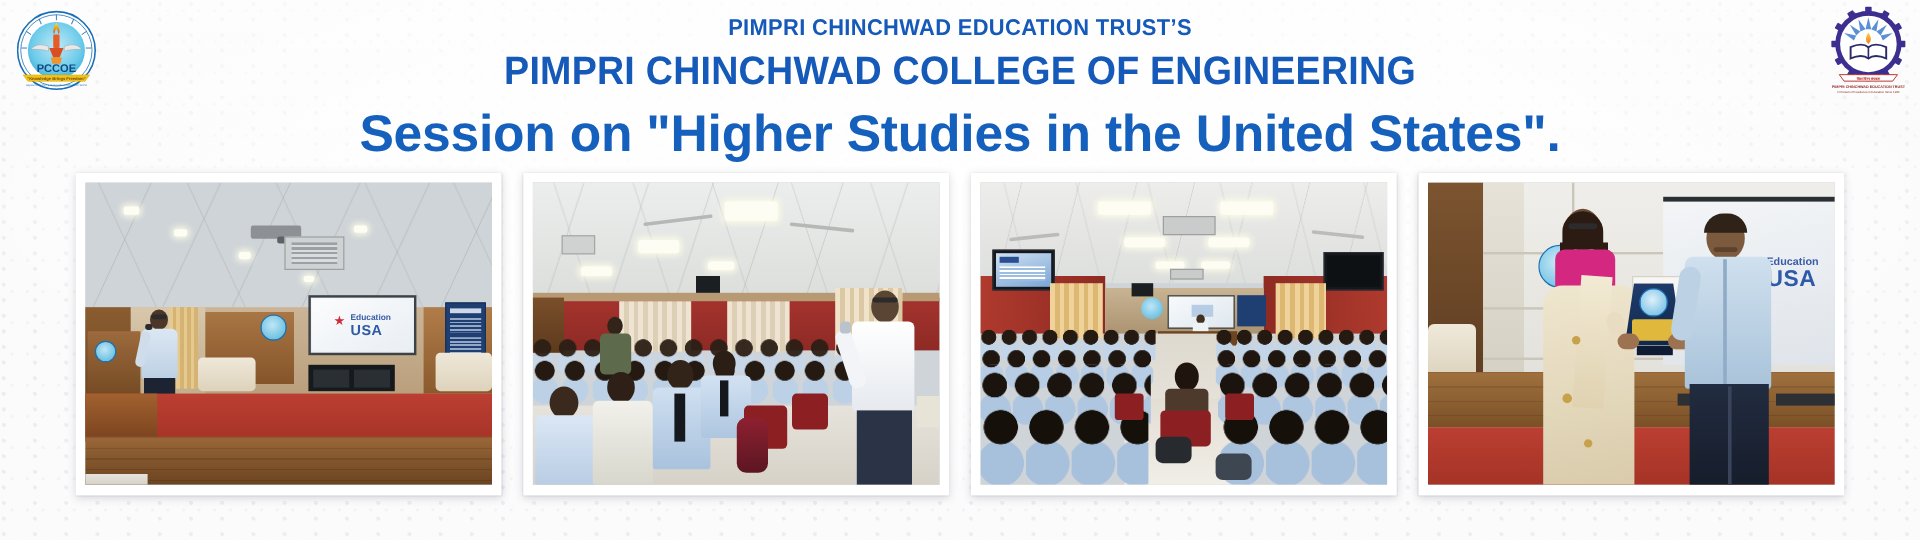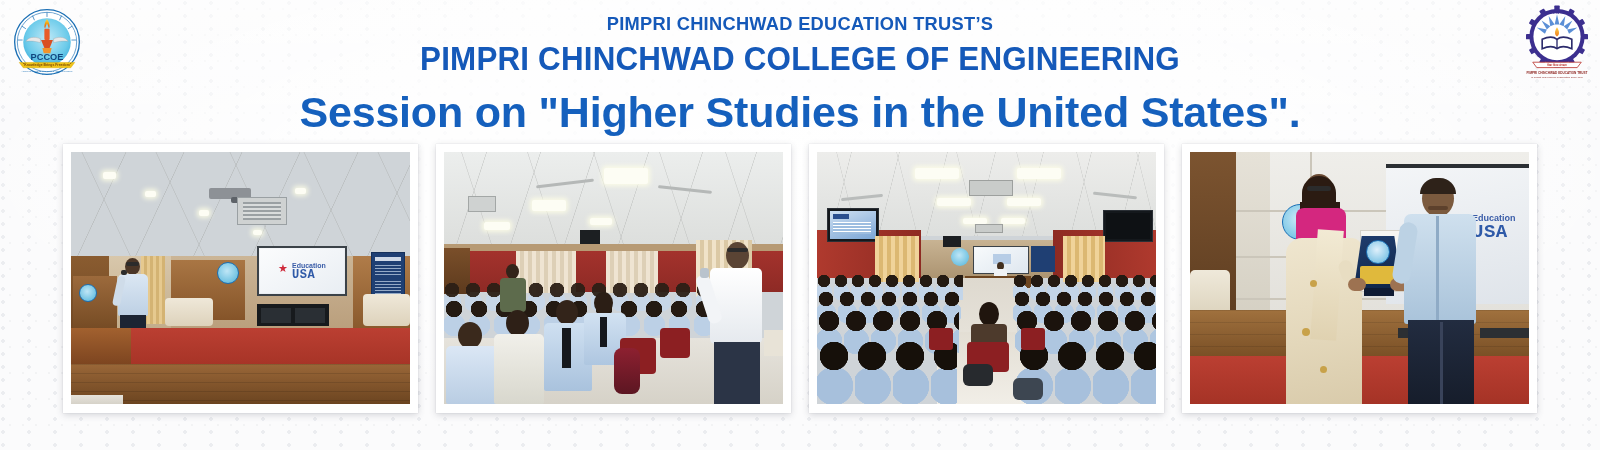--- a/index.html
+++ b/index.html
@@ -83,21 +83,21 @@
 
   
   .sari{ background:linear-gradient(170deg,#efe6cf 0%,#e3d7ba 60%,#d9cbab 100%); }
   .blousep{ background:#d4277f; }
   .shirtb{ background:#b9cfe2; }
   .trou{ background:#20293b; }
 
   
   .eduusa{ font-family:"Liberation Sans", sans-serif; line-height:1; }
   .eduusa .e1{ color:#3a5da8; font-size:7px; font-weight:600; }
-  .eduusa .e2{ color:#2f5aa8; font-size:12px; font-weight:700; letter-spacing:.5px;font-family:Liberation Mono, monospace; }
+  .eduusa .e2{ color:#2f5aa8; font-size:12px; font-weight:700; letter-spacing:.5px; }
   .eduusa .star{ color:#cf2b3c; }
 </style>
 </head>
 <body>
 
 <div class="bg-wash"></div>
 
 <div class="logo-left">
   <svg viewBox="0 0 100 106" width="66" height="70" aria-hidden="true">
     <defs>

